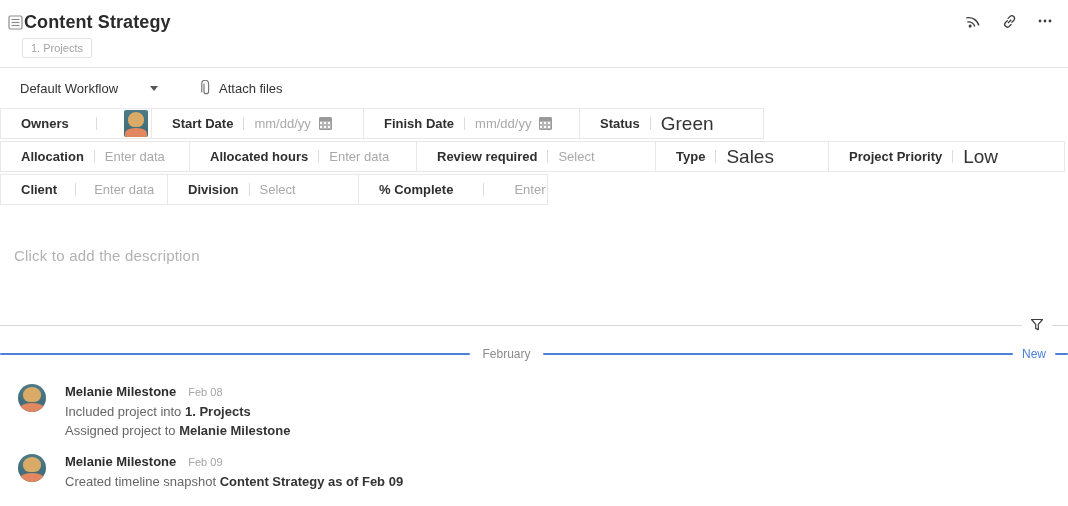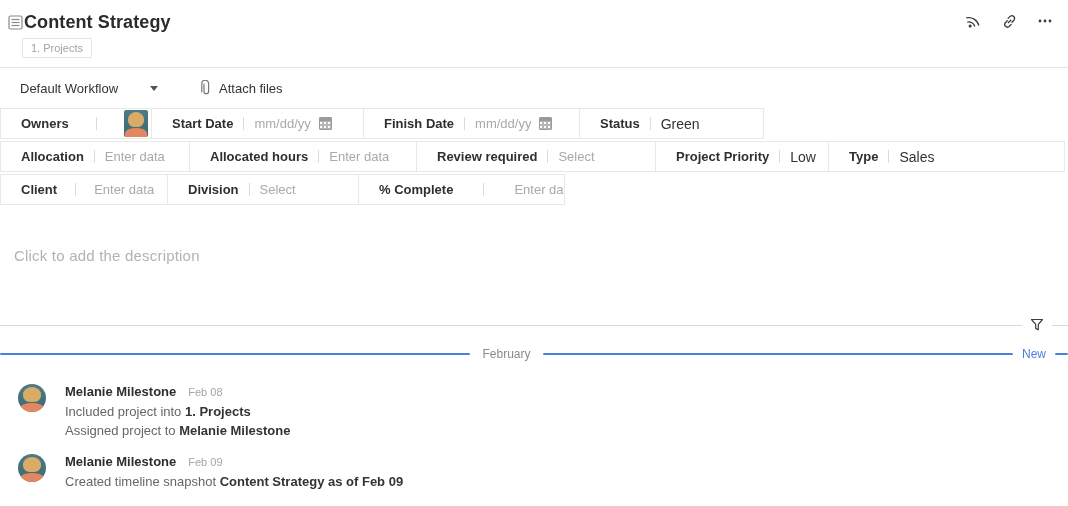--- a/index.html
+++ b/index.html
@@ -25,34 +25,34 @@
   .attach-btn svg { margin-right:7px; }
 
   
   .field-grid { padding:0; }
   .field-row { display:flex; margin-bottom:2px; }
   .field-cell { display:flex; align-items:center; height:31px; padding:0 12px 0 20px;
     border:1px solid #e8e8e8; background:#fff; white-space:nowrap; overflow:hidden; }
   .field-cell + .field-cell { margin-left:-1px; }
   .f-label { font-size:13px; font-weight:700; color:#2f2f2f; }
   .f-div { width:1px; height:13px; background:#dcdcdc; margin:0 10px; flex:none; }
-  .f-value { font-size:14px; color:#333; }
+  .f-value { font-size:19px; color:#333; }
   .f-placeholder { font-size:13px; color:#a9a9a9; }
   #row1 .field-cell:nth-child(1){ width:152px;gap:17px; }
   #row1 .field-cell:nth-child(2){ width:213px;text-align:right; }
   #row1 .field-cell:nth-child(3){ width:217px; }
   #row1 .field-cell:nth-child(4){ width:185px; }
   #row2 .field-cell:nth-child(1){ width:190px;text-align:right; }
   #row2 .field-cell:nth-child(2){ width:228px; }
   #row2 .field-cell:nth-child(3){ width:240px; }
   #row2 .field-cell:nth-child(4){ width:174px; }
   #row2 .field-cell:nth-child(5){ width:237px; }
   #row3 .field-cell:nth-child(1){ width:168px;gap:8px; }
   #row3 .field-cell:nth-child(2){ width:192px; }
-  #row3 .field-cell:nth-child(3){ width:207px;gap:20px; }
+  #row3 .field-cell:nth-child(3){ width:190px;gap:20px; }
 
   .cal-icon { width:13px; height:13px; margin-left:8px; flex:none; border:1px solid #9a9a9a; border-radius:1px;
     background:
       linear-gradient(#9a9a9a 3px, transparent 3px),
       repeating-linear-gradient(90deg, transparent 0 2px, #b5b5b5 2px 4px),
       repeating-linear-gradient(transparent 0 2px, #b5b5b5 2px 4px);
     background-clip: padding-box; }
   .avatar-sq { width:24px; height:27px; border-radius:2px; flex:none; position:relative; overflow:hidden;
     background:linear-gradient(180deg,#4c7b87 0%,#3c6873 100%); cursor:pointer; }
   .avatar-sq::before { content:""; position:absolute; top:2px; left:4px; right:4px; height:15px;
@@ -183,28 +183,28 @@
         <span class="f-label">Allocated hours</span>
         <span class="f-div"></span>
         <span class="f-placeholder">Enter data</span>
       </div>
       <div class="field-cell">
         <span class="f-label">Review required</span>
         <span class="f-div"></span>
         <span class="f-placeholder">Select</span>
       </div>
       <div class="field-cell">
+        <span class="f-label">Type</span>
+        <span class="f-div"></span>
+        <span class="f-value">Sales</span>
+      </div>
+      <div class="field-cell">
         <span class="f-label">Project Priority</span>
         <span class="f-div"></span>
         <span class="f-value">Low</span>
-      </div>
-      <div class="field-cell">
-        <span class="f-label">Type</span>
-        <span class="f-div"></span>
-        <span class="f-value">Sales</span>
       </div>
     </div>
   <div class="field-row" id="row3">
       <div class="field-cell">
         <span class="f-label">Client</span>
         <span class="f-div"></span>
         <span class="f-placeholder">Enter data</span>
       </div>
       <div class="field-cell">
         <span class="f-label">Division</span>

